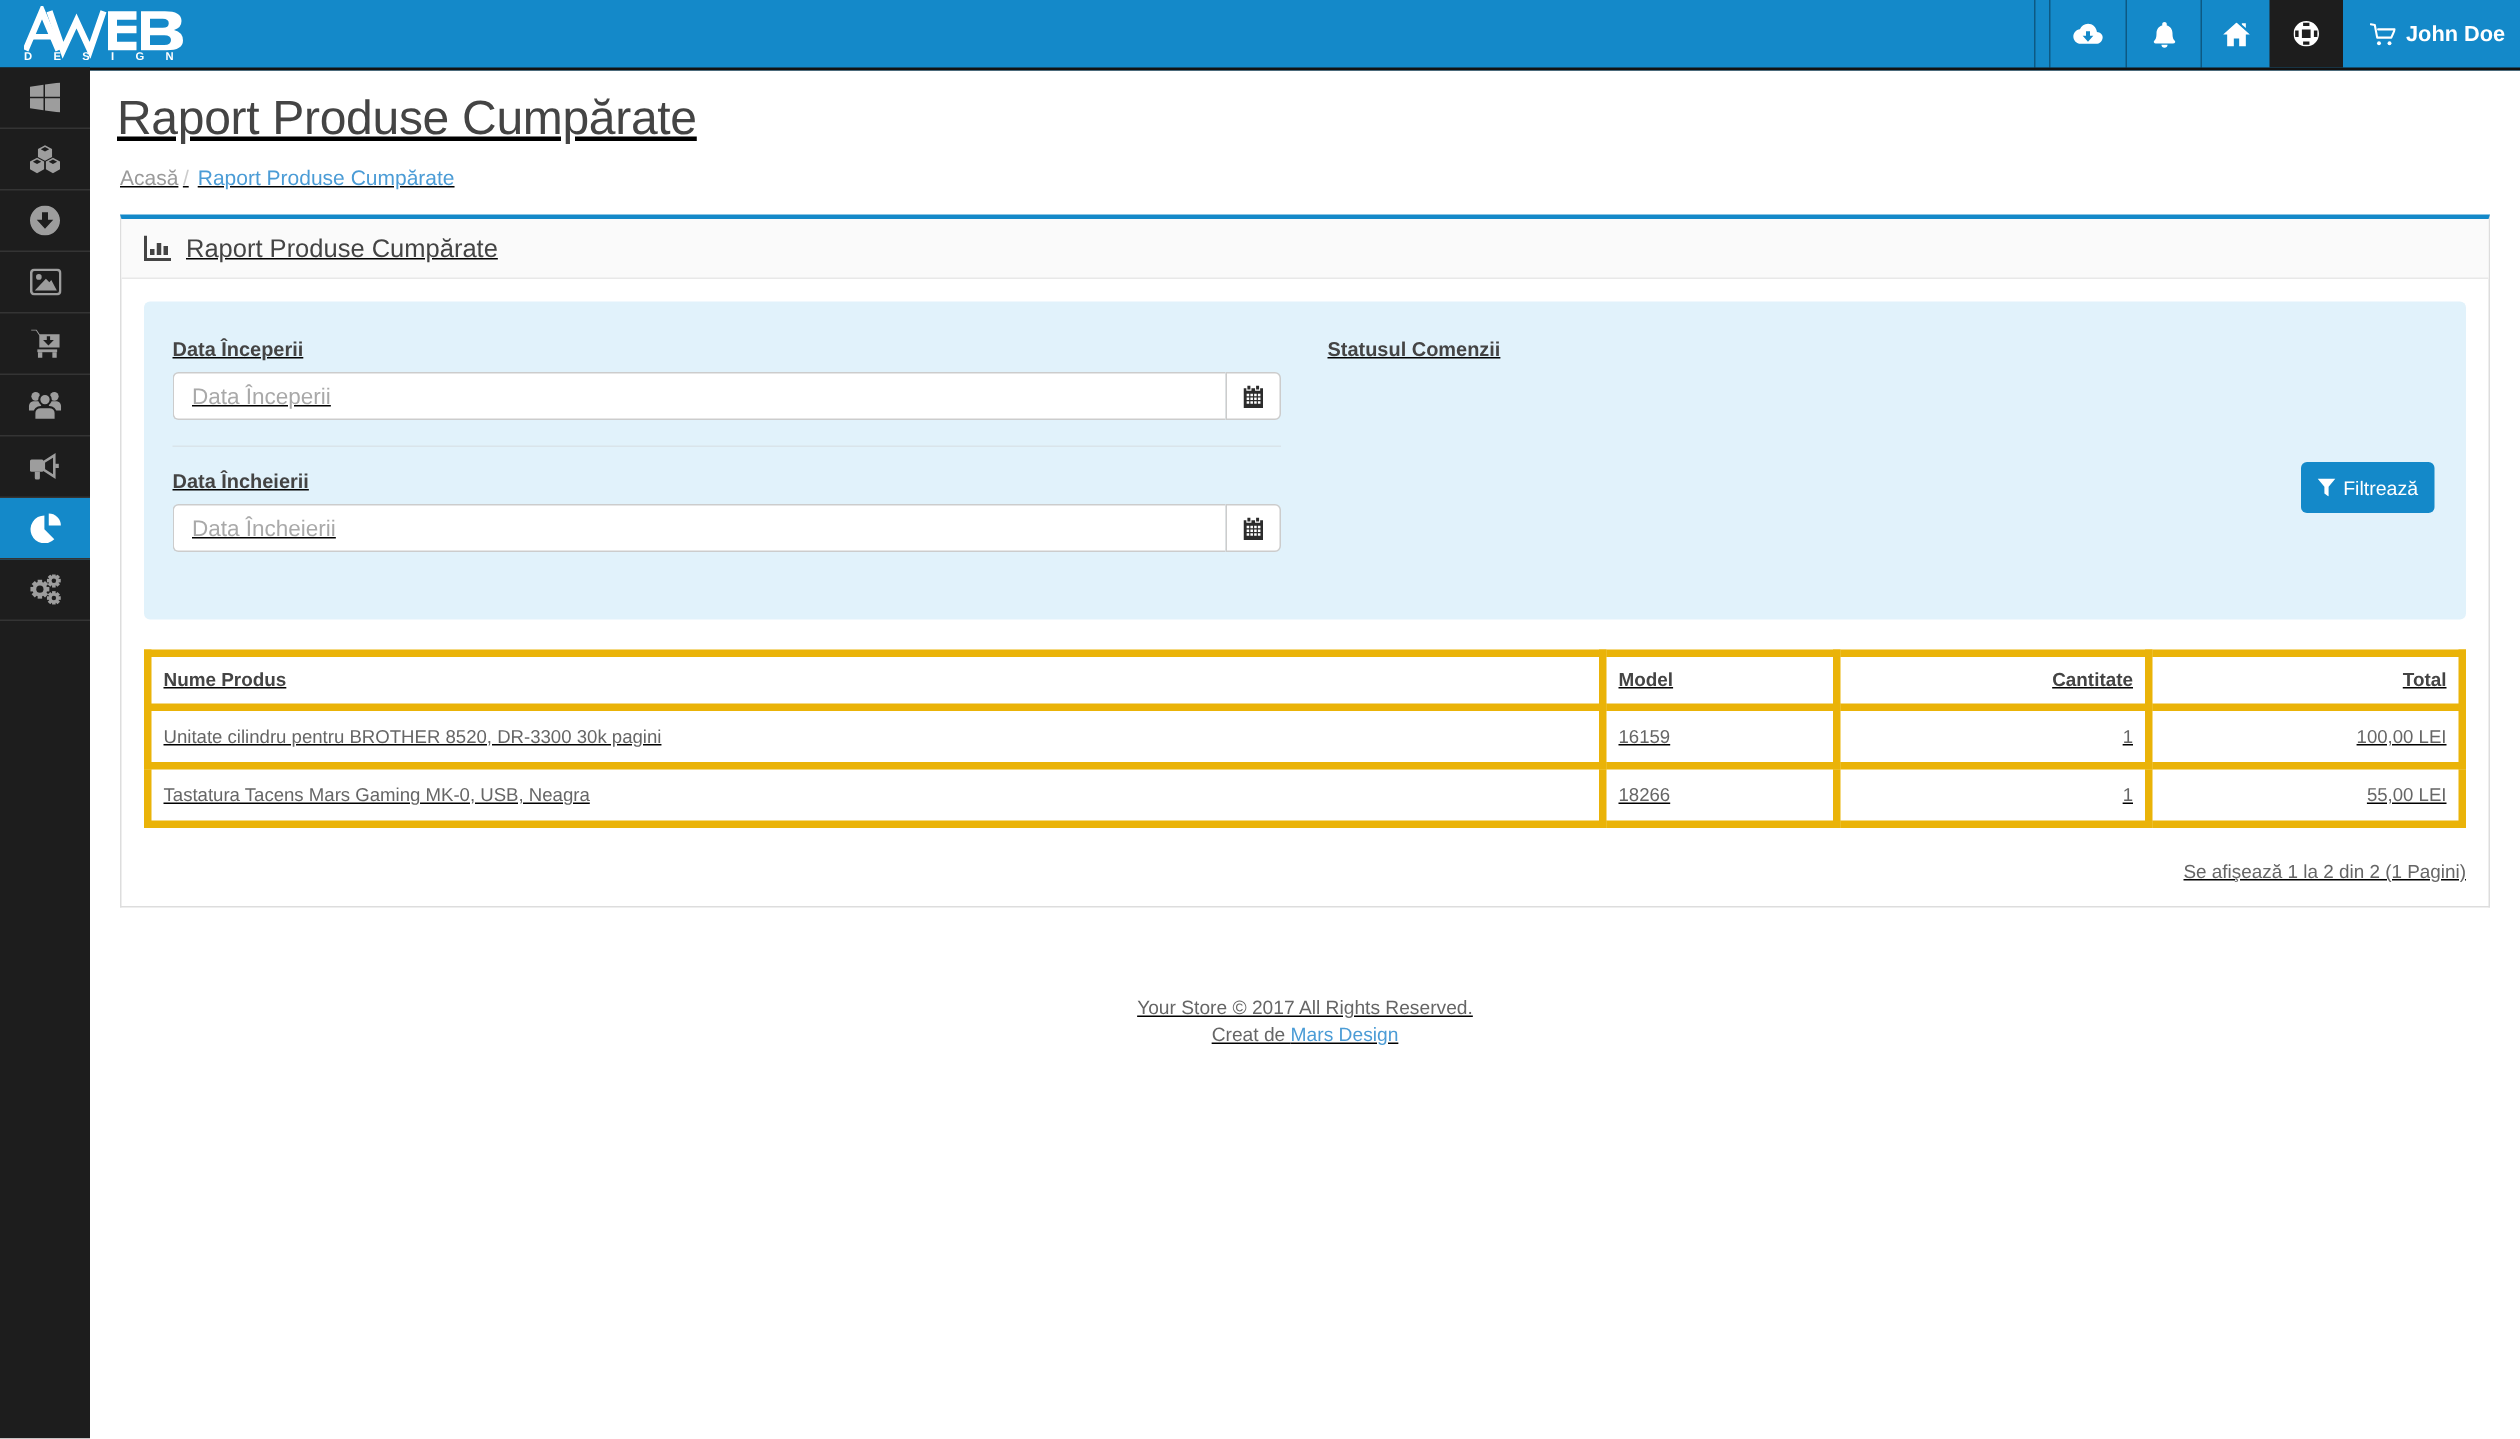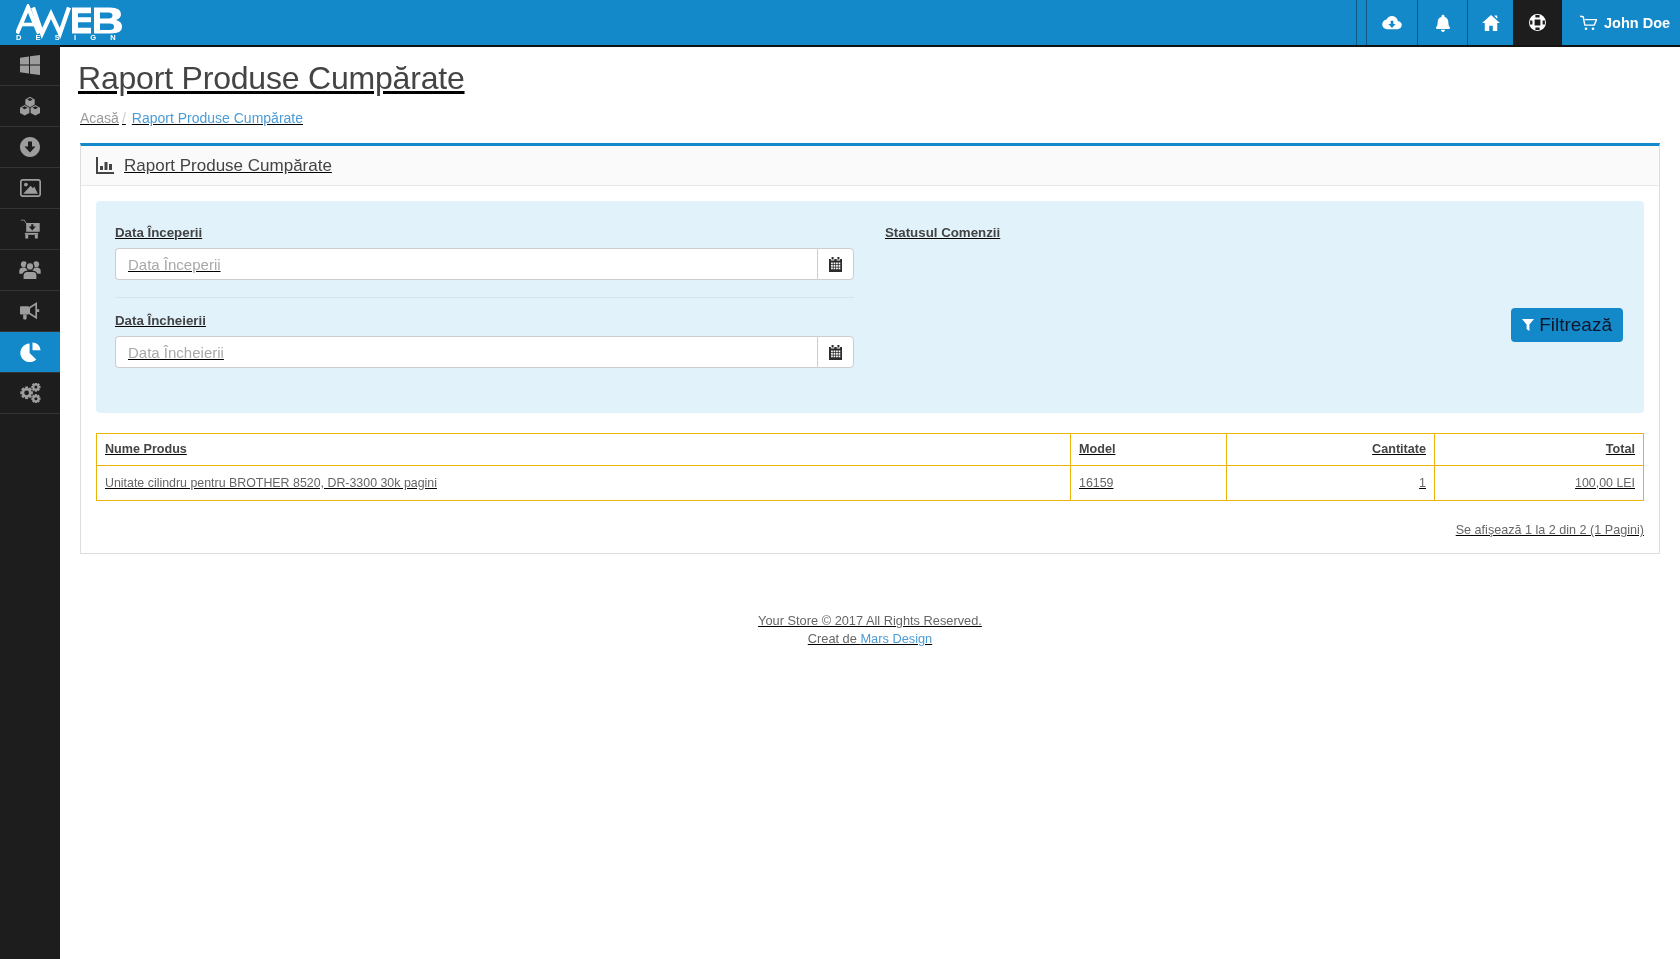--- a/index.html
+++ b/index.html
@@ -45,25 +45,25 @@
 label { display:block; font-size:13.3px; font-weight:bold; color:#444; margin:16px 0 8px; line-height:14px; }
 .input-group { display:flex; width:100%; }
 .form-control { height:32px; border:1px solid #ccc; border-radius:4px; font-size:15px; color:#555; padding:6px 12px; width:100%; font-family:"Liberation Sans",sans-serif; background:#fff; }
 .input-group .form-control { border-top-right-radius:0; border-bottom-right-radius:0; border-right:none; }
 .input-group .btn-cal { flex:0 0 37px; width:37px; height:32px; background:#fff; border:1px solid #ccc; border-radius:0 4px 4px 0; display:flex; align-items:center; justify-content:center; }
 .form-control::placeholder { color:#a9a9a9; opacity:1; }
 .hr-line { border:none; border-top:1px solid #d9e4ea; margin:17px 0 0; }
 select.form-control { -webkit-appearance:none; appearance:none; background:#fff; color:#555; padding-left:16px; }
 .select-wrap { position:relative; }
 .select-wrap:after { content:"▼"; font-size:7px; color:#333; position:absolute; right:11px; top:13px; pointer-events:none; }
-.btn-filter { position:absolute; right:21px; top:107px; background:#1489c9; color:#0f172a; border:none; border-radius:4px; height:34px; padding:0 11px; font-size:19px; font-family:"Liberation Sans",sans-serif; display:flex; align-items:center; }
+.btn-filter { position:absolute; right:21px; top:107px; background:#1489c9; color:#ffffff; border:none; border-radius:4px; height:34px; padding:0 11px; font-size:13px; font-family:"Liberation Sans",sans-serif; display:flex; align-items:center; }
 .btn-filter svg { margin-right:5px; }
 
 table.report { border-collapse:collapse; width:100%; margin-top:20px; font-size:12.4px; table-layout:fixed; }
-table.report th, table.report td { border:1px solid #eab308; padding:8px; }
+table.report th, table.report td { border:5px solid #eab308; padding:8px; }
 table.report th { text-align:left; color:#444; font-weight:bold; line-height:15px; font-size:12.6px; }
 table.report td { color:#666; line-height:18px; }
 .col-model { width:156px; }
 .col-cant { width:208px; }
 .col-total { width:209px; }
 .tr-right { text-align:right !important; }
 .results { text-align:right; font-size:12.6px; color:#666; margin-top:22px; line-height:15px; }
 
 #footer { text-align:center; font-size:12.8px; color:#666; margin-top:58px; line-height:18px; }
 #footer a { color:#4b9cd6; text-decoration:none; }
@@ -259,20 +259,26 @@
             <th class="col-model">Model</th>
             <th class="col-cant tr-right">Cantitate</th>
             <th class="col-total tr-right">Total</th>
           </tr>
           <tr>
             <td>Unitate cilindru pentru BROTHER 8520, DR-3300 30k pagini</td>
             <td>16159</td>
             <td class="tr-right">1</td>
             <td class="tr-right">100,00 LEI</td>
           </tr>
+          <tr>
+            <td>Tastatura Tacens Mars Gaming MK-0, USB, Neagra</td>
+            <td>18266</td>
+            <td class="tr-right">1</td>
+            <td class="tr-right">55,00 LEI</td>
+          </tr>
         </tbody>
           </table>
         <div class="results">Se afişează 1 la 2 din 2 (1 Pagini)</div>
       </div>
     </div>
 
     <div id="footer">
       Your Store © 2017 All Rights Reserved.<br>
       Creat de <a href="#">Mars Design</a>
     </div>

